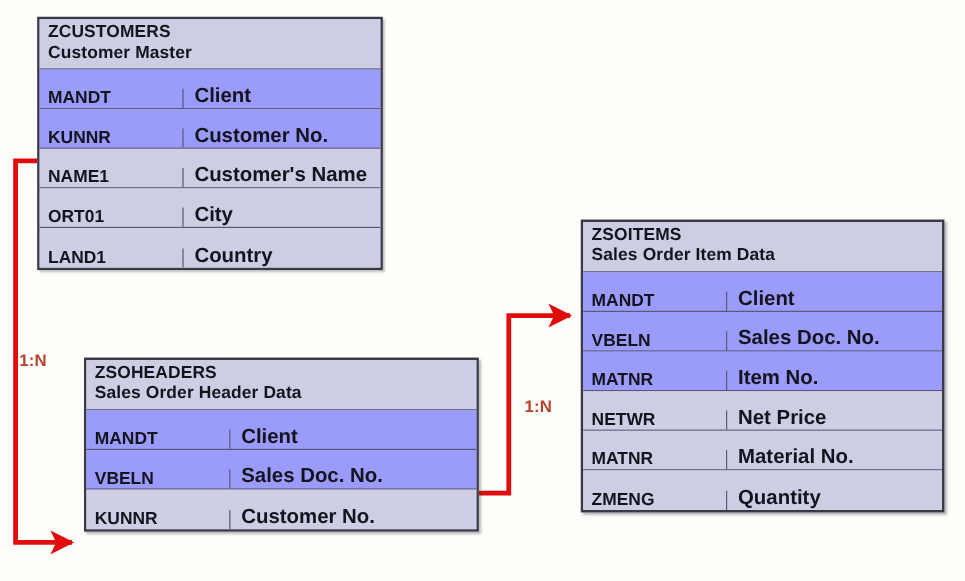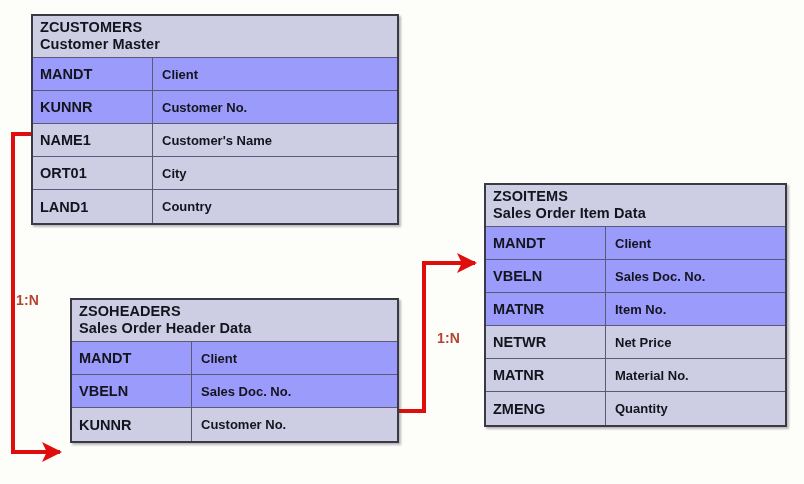--- a/index.html
+++ b/index.html
@@ -43,20 +43,21 @@
     letter-spacing: 0.1px;
     white-space: nowrap;
   }
 
   .field-row {
     display: flex;
     box-sizing: border-box;
     height: 33px;
     border-bottom: 1px solid #5a5a78;
     background: #cdcde4;
+    align-items: flex-end;
   }
   .field-row:last-child {
     border-bottom: none;
   }
   .field-row.key {
     background: #9a9bfa;
   }
   .field-name {
     box-sizing: border-box;
     width: 120px;
@@ -71,21 +72,21 @@
     white-space: nowrap;
   }
   .field-desc {
     box-sizing: border-box;
     flex: 1 1 auto;
     display: flex;
     align-items: center;
     padding-left: 9px;
     color: #14141e;
     font-weight: bold;
-    font-size: 13px;
+    font-size: 17px;
     white-space: nowrap;
   }
 
   
   .connector-svg {
     position: absolute;
     left: 0;
     top: 0;
     width: 804px;
     height: 484px;
@@ -113,21 +114,21 @@
     </defs>
 
     <path d="M 31 134 L 13 134 L 13 452 L 60 452" fill="none" stroke="#e00d0d" stroke-width="4" marker-end="url(#arrowRed)"></path>
 
     <path d="M 366 411 L 424 411 L 424 263 L 475 263" fill="none" stroke="#e00d0d" stroke-width="4" marker-end="url(#arrowRed)"></path>
   </svg>
 
   <div class="card-label" style="left:16px; top:292px;">1:N</div>
   <div class="card-label" style="left:437px; top:330px;">1:N</div>
 
-  <div class="entity" style="left:31px; top:14px; width:368px;">
+  <div class="entity" style="left:31px; top:14px; width:288px;">
     <div class="entity-header">
       <span class="entity-name">ZCUSTOMERS</span>
       <span class="entity-desc">Customer Master</span>
     </div>
     <div class="field-row key">
       <span class="field-name">MANDT</span>
       <span class="field-desc">Client</span>
     </div>
     <div class="field-row key">
       <span class="field-name">KUNNR</span>

